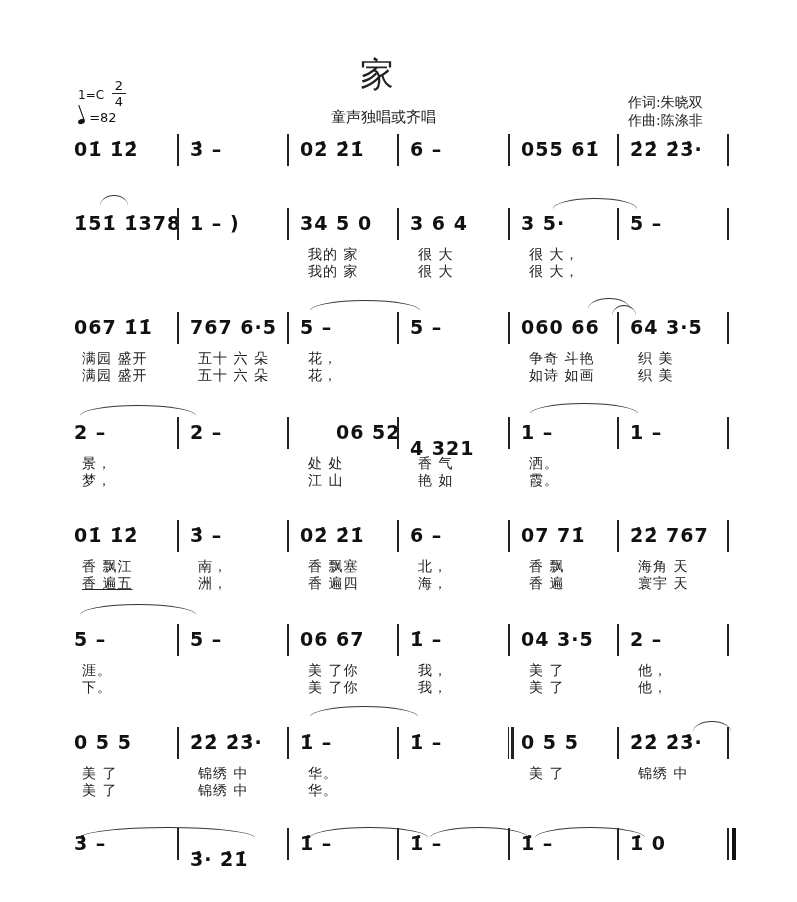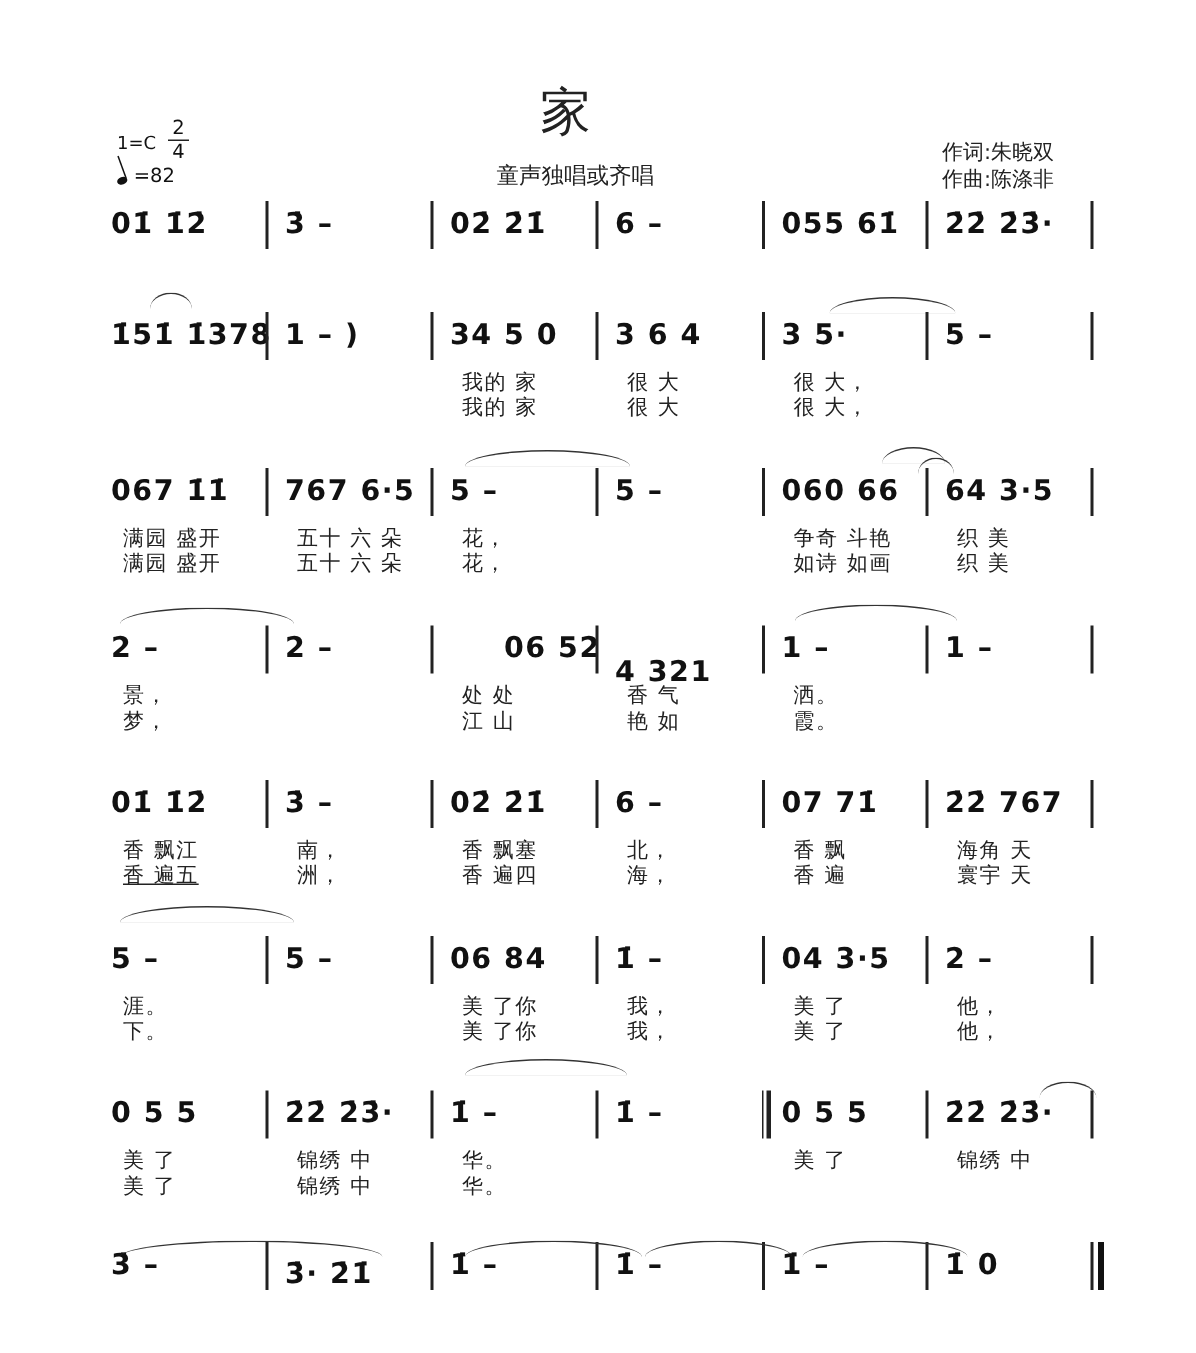--- a/index.html
+++ b/index.html
@@ -147,21 +147,21 @@
       <div class="lyric" style="left: 82px; top: 51px; text-decoration: underline;">香 遍五</div>
       <div class="lyric" style="left: 198px; top: 51px;">洲，</div>
       <div class="lyric" style="left: 308px; top: 51px;">香 遍四</div>
       <div class="lyric" style="left: 418px; top: 51px;">海，</div>
       <div class="lyric" style="left: 529px; top: 51px;">香 遍</div>
       <div class="lyric" style="left: 638px; top: 51px;">寰宇 天</div>
     </div>
     <div class="row" style="top: 628px;">
       <div class="note" style="left: 74px; top: 0px;">5 –</div>
       <div class="note" style="left: 190px; top: 0px;">5 –</div>
-      <div class="note" style="left: 300px; top: 0px;">06 84</div>
+      <div class="note" style="left: 300px; top: 0px;">06 67</div>
       <div class="note" style="left: 410px; top: 0px;">1̇ –</div>
       <div class="note" style="left: 521px; top: 0px;">04 3·5</div>
       <div class="note" style="left: 630px; top: 0px;">2 –</div>
       <div class="barline" style="left: 177px; top: -4px;"></div>
       <div class="barline" style="left: 287px; top: -4px;"></div>
       <div class="barline" style="left: 397px; top: -4px;"></div>
       <div class="barline" style="left: 508px; top: -4px;"></div>
       <div class="barline" style="left: 617px; top: -4px;"></div>
       <div class="barline" style="left: 727px; top: -4px;"></div>
       <div class="lyric" style="left: 82px; top: 34px;">涯。</div>
@@ -192,21 +192,21 @@
       <div class="lyric" style="left: 198px; top: 34px;">锦绣 中</div>
       <div class="lyric" style="left: 308px; top: 34px;">华。</div>
       <div class="lyric" style="left: 529px; top: 34px;">美 了</div>
       <div class="lyric" style="left: 638px; top: 34px;">锦绣 中</div>
       <div class="lyric" style="left: 82px; top: 51px;">美 了</div>
       <div class="lyric" style="left: 198px; top: 51px;">锦绣 中</div>
       <div class="lyric" style="left: 308px; top: 51px;">华。</div>
     </div>
     <div class="row" style="top: 832px;">
       <div class="note" style="left: 74px; top: 0px;">3̇ –</div>
-      <div class="note" style="left: 190px; top: 6px; text-align: right;">3̇· 2̇1̇</div>
+      <div class="note" style="left: 190px; top: 16px; text-align: right;">3̇· 2̇1̇</div>
       <div class="note" style="left: 300px; top: 0px;">1̇ –</div>
       <div class="note" style="left: 410px; top: 0px;">1̇ –</div>
       <div class="note" style="left: 521px; top: 0px;">1̇ –</div>
       <div class="note" style="left: 630px; top: 0px;">1̇ 0</div>
       <div class="barline" style="left: 177px; top: -4px;"></div>
       <div class="barline" style="left: 287px; top: -4px;"></div>
       <div class="barline" style="left: 397px; top: -4px;"></div>
       <div class="barline" style="left: 508px; top: -4px;"></div>
       <div class="barline" style="left: 617px; top: -4px;"></div>
       <div class="barline final" style="left: 727px; top: -4px;"></div>

